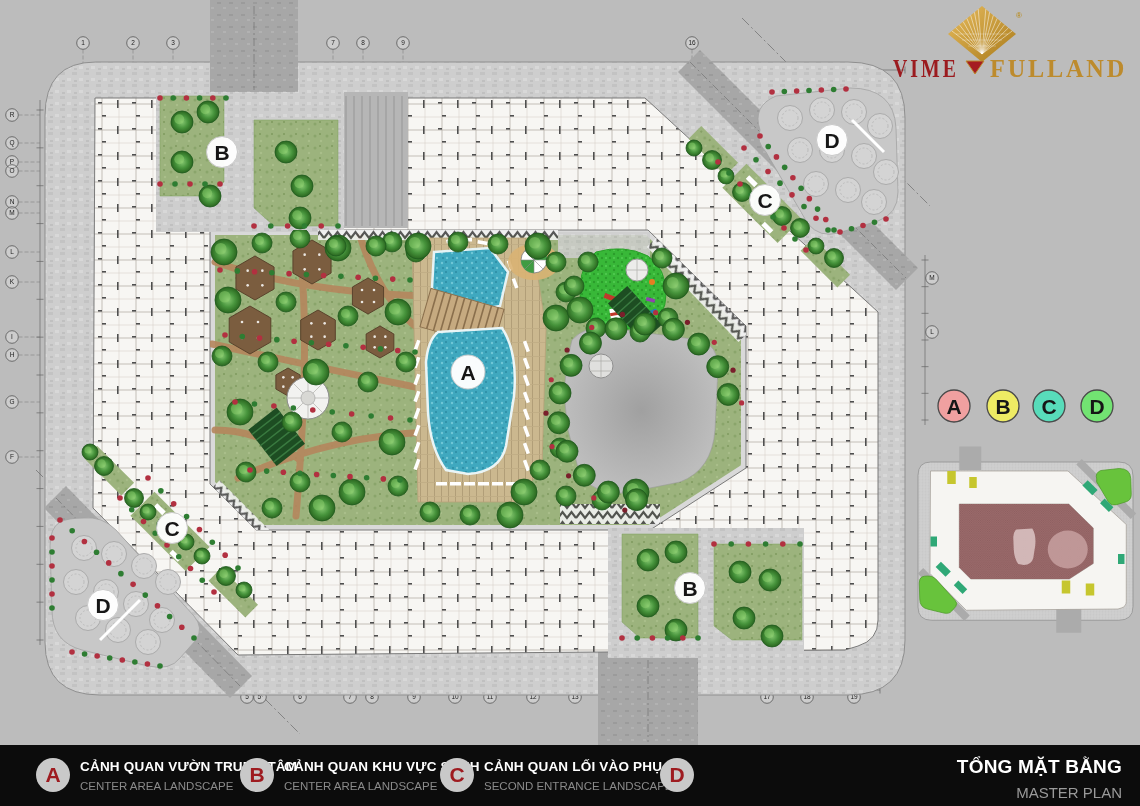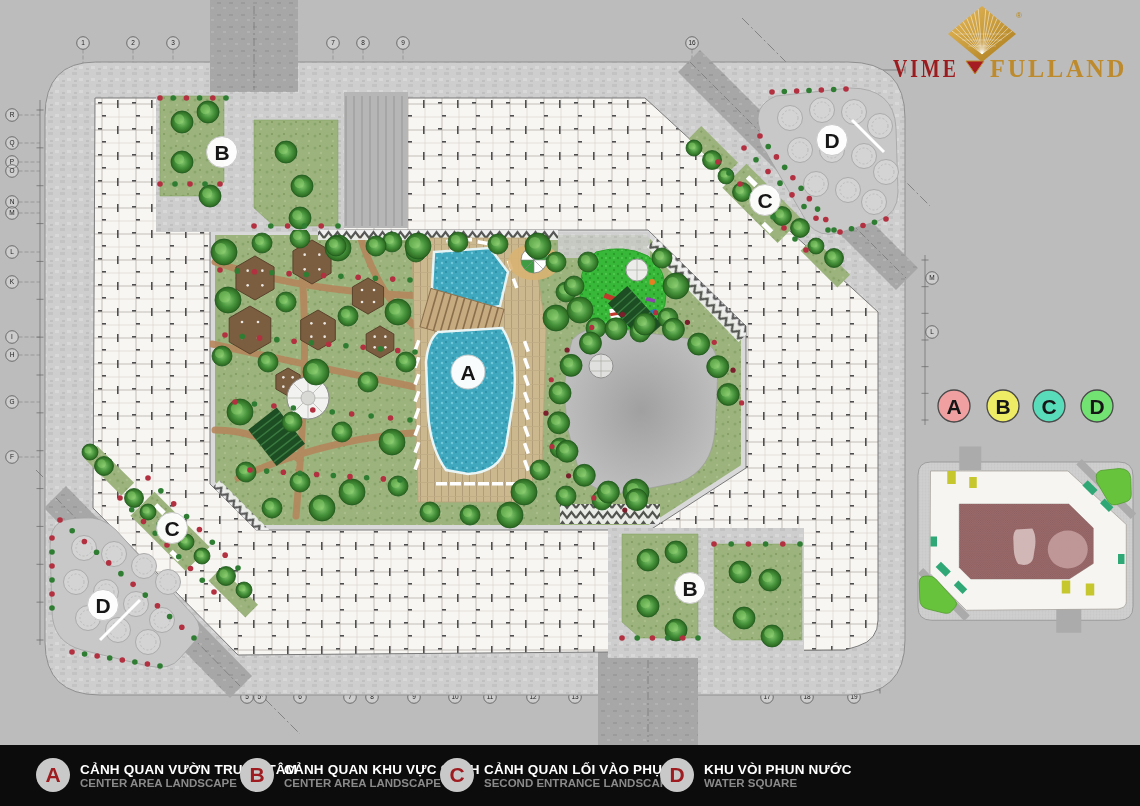--- a/index.html
+++ b/index.html
@@ -6,21 +6,21 @@
   .stage{position:relative;width:1140px;height:806px;overflow:hidden;background:#bcbcbc;
          font-family:"Liberation Sans",sans-serif;}
   svg{position:absolute;left:0;top:0;}
   
   .legendbar{position:absolute;left:0;bottom:0;width:1140px;height:61px;background:#0c0c0c;}
   .leg-item{position:absolute;top:13px;display:flex;gap:10px;align-items:center;}
   .leg-circle{width:34px;height:34px;border-radius:50%;background:#c9c9c9;color:#9e1b20;
               font-weight:bold;font-size:21px;display:flex;align-items:center;justify-content:center;}
   .leg-text{display:flex;flex-direction:column;justify-content:center;}
   .vi{color:#ffffff;font-weight:bold;font-size:13.5px;white-space:nowrap;letter-spacing:.2px;}
-  .en{color:#8a8a8a;font-weight:bold;font-size:11.5px;white-space:nowrap;margin-top:0;}
+  .en{color:#8a8a8a;font-weight:normal;font-size:11.5px;white-space:nowrap;margin-top:6px;}
   .bar-title{position:absolute;right:18px;top:11px;text-align:right;}
   .bar-title .vi{font-size:19px;}
   .bar-title .en{font-size:15px;color:#9a9a9a;}
 </style>
 </head>
 <body>
 
 <div class="stage">
 
 <svg id="plan-svg" width="1140" height="806" viewBox="0 0 1140 806">
@@ -1064,19 +1064,19 @@
   </div>
   <div class="leg-item" style="left:440px">
     <div class="leg-circle">C</div>
     <div class="leg-text">
           <div class="vi">CẢNH QUAN LỐI VÀO PHỤ</div>
     <div class="en">SECOND ENTRANCE LANDSCAPE</div>
         </div>
   </div>
   <div class="leg-item" style="left:660px">
     <div class="leg-circle">D</div>
-    <div class="leg-text">
-          <div class="vi">KHU VÒI PHUN NƯỚC</div>
-    <div class="en">WATER SQUARE</div>
-        </div>
+  </div>
+  <div class="bar-title">
+    <div class="vi">TỔNG MẶT BẰNG</div>
+    <div class="en">MASTER PLAN</div>
   </div>
 </div>
 </div>
 
 </body></html>

